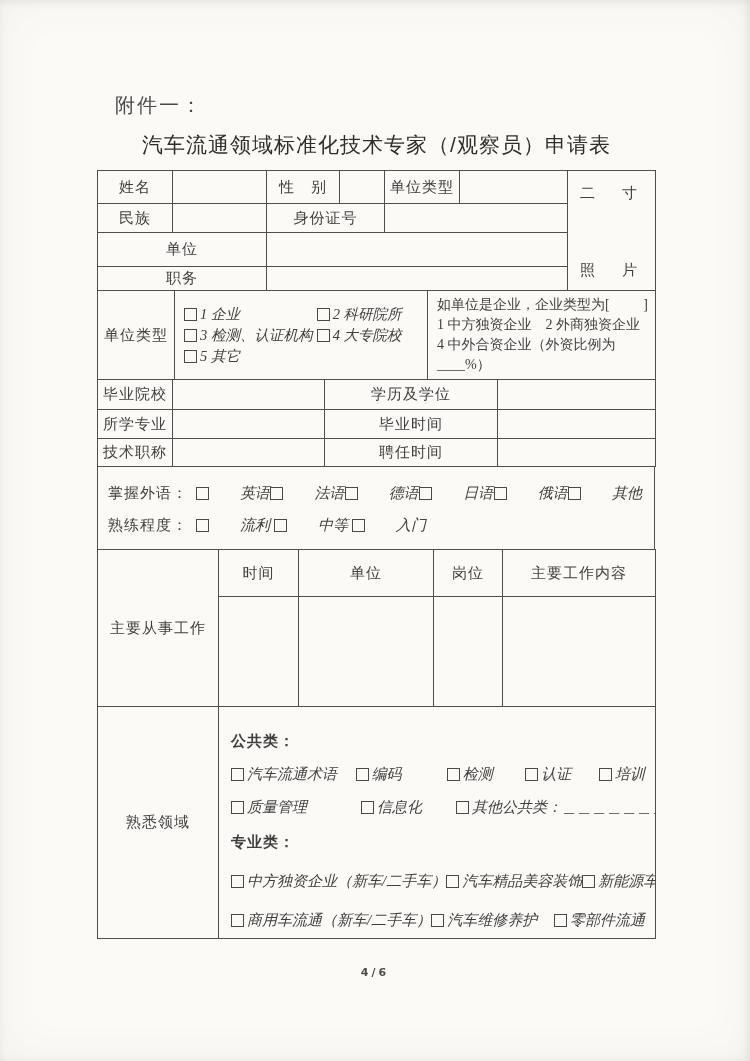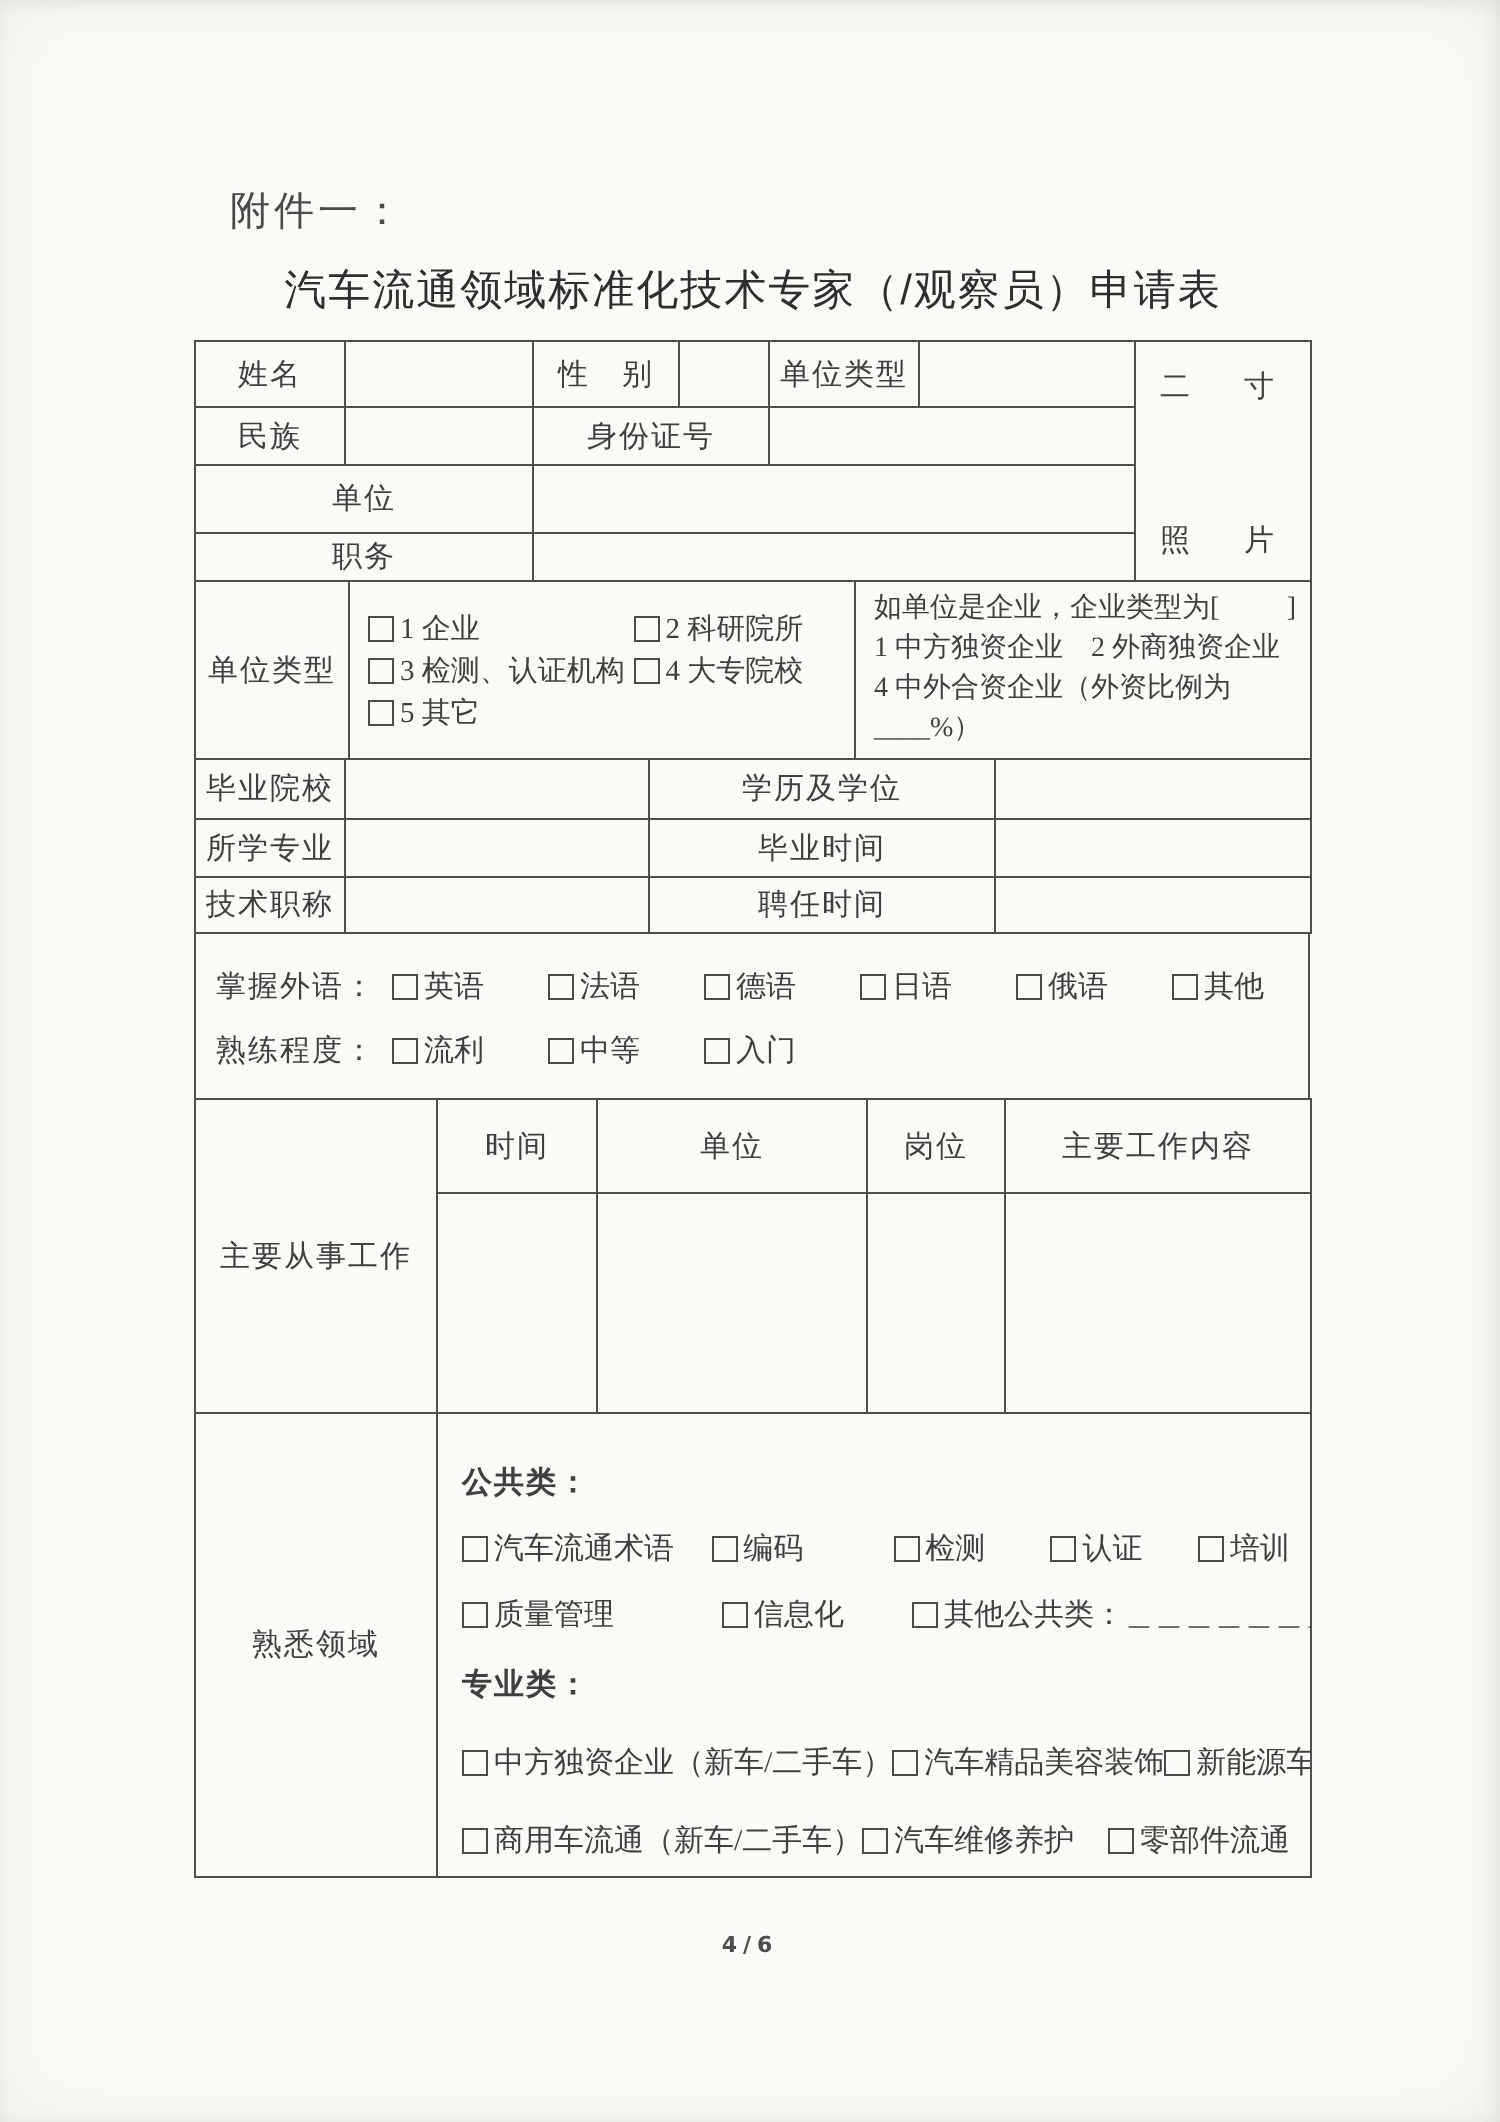--- a/index.html
+++ b/index.html
@@ -19,31 +19,31 @@
   }
   .formwrap{position:absolute;left:97px;top:170px;width:558px;}
   table.section{border-collapse:collapse;table-layout:fixed;width:558px;}
   table.section + table.section{margin-top:-1px;}
   td{border:1px solid #4f4f4f;font-size:15px;color:#3f3f3f;padding:0;vertical-align:middle;overflow:hidden;}
   td.lbl{text-align:center;letter-spacing:1px;}
   td.val{background:transparent;}
   .photo-cell{vertical-align:middle;}
   .photo-inner{display:flex;flex-direction:column;justify-content:space-between;height:96px;padding:12px 0 10px;text-align:center;letter-spacing:6px;}
   
-  .cb{display:inline-flex;align-items:center;white-space:nowrap;}
+  .cb{display:inline-flex;align-items:center;white-space:nowrap;font-style:italic;}
   .box{display:inline-block;width:11px;height:11px;border:1px solid #4a4a4a;margin-right:3px;flex:0 0 auto;background:#fbfaf7;}
   
   .opt-grid{display:grid;grid-template-columns:56% 44%;row-gap:2px;padding:5px 6px 5px 9px;font-size:14.5px;}
   .ent-note{padding:4px 7px 4px 9px;font-size:14px;line-height:20px;}
   .ent-line1{display:flex;justify-content:space-between;}
   
   .lang-cell{padding:10px 12px 8px 10px;}
   .lang-row{display:flex;align-items:center;height:32px;}
   .lang-row .cap{width:88px;letter-spacing:1px;flex:0 0 auto;}
-  .lang-row .cb{width:78px;}
+  .lang-row .cb{width:78px;gap:28px;}
   .lang-row .cb:last-child{width:auto;}
   
   .work-head{text-align:center;letter-spacing:1px;}
   
   .fam-cell{vertical-align:top;}
   .fam-inner{padding:12px 10px 8px 12px;font-size:15px;}
   .fam-h{font-weight:600;letter-spacing:1px;margin:13px 0 0;}
   .fam-row{display:flex;align-items:center;margin-top:14px;}
   .fam-row.pub .cb:nth-child(1){width:130px;}
   .fam-row.pub .cb:nth-child(2){width:95px;}

